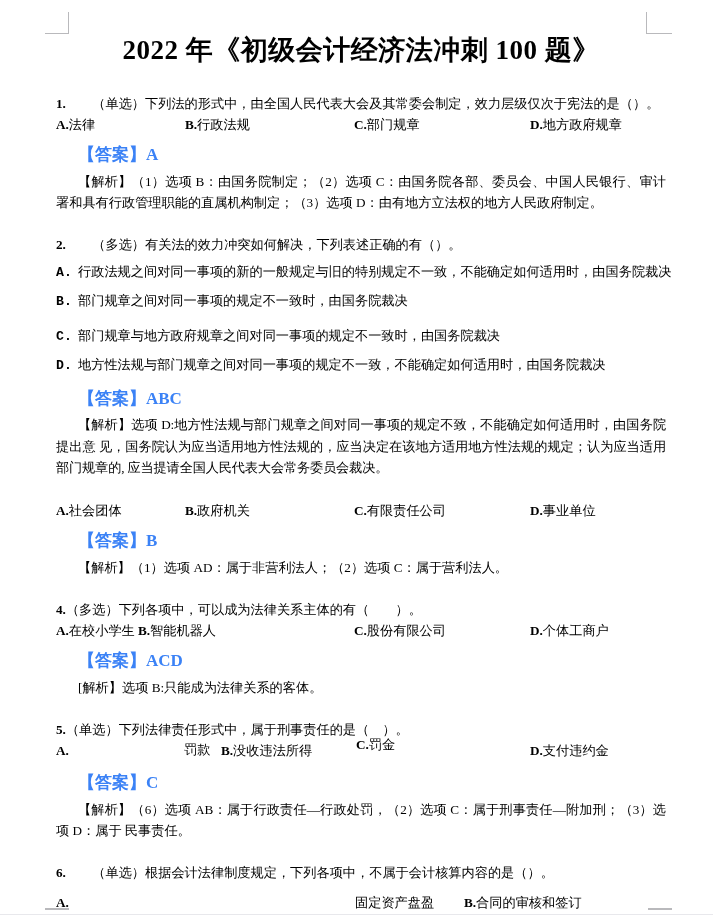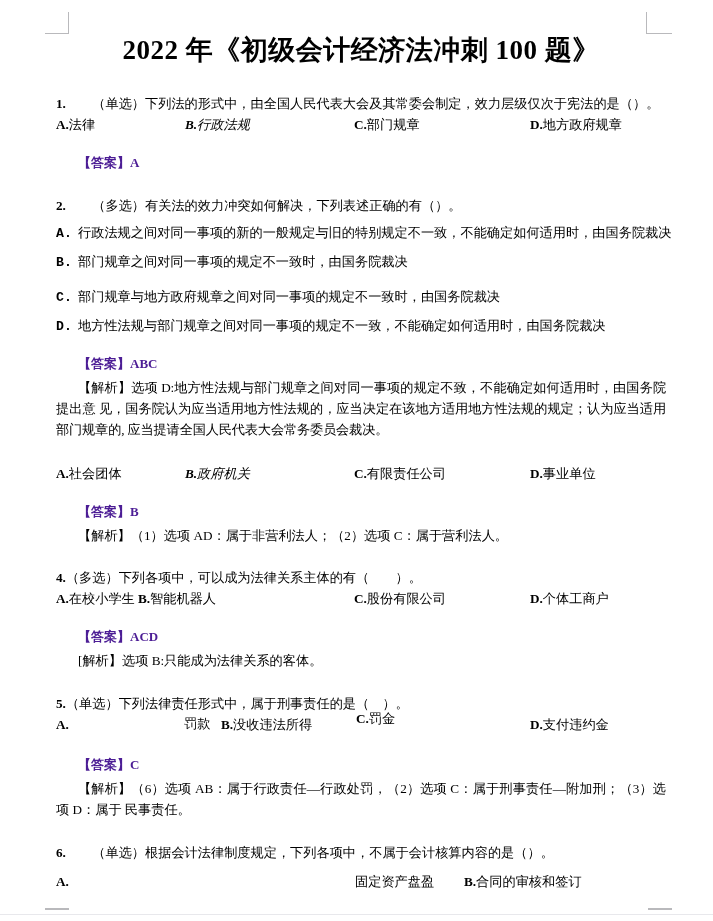--- a/index.html
+++ b/index.html
@@ -97,21 +97,21 @@
   .opt {
     position: absolute;
     top: 0;
     white-space: pre;
   }
   .opt .lbl {
     font-weight: bold;
     font-family: "Liberation Serif", "DejaVu Serif", serif;
   }
   .opt-a { left: 0px; }
-  .opt-b { left: 129px; font-style: italic; }
+  .opt-b { left: 129px; }
   .opt-c { left: 298px; }
   .opt-d { left: 474px; }
 
   
   .opt-list {
     margin-top: 7px;
     font-size: 13.2px;
     line-height: 1.5;
     padding-left: 0;
     font-family: Liberation Mono, monospace;
@@ -121,24 +121,24 @@
     margin-bottom: 9px;
   }
   .opt-list-item .lbl {
     font-weight: bold;
     display: inline-block;
     width: 22px;
   }
   .opt-list-item.gap-before { margin-top: 16px; }
 
   .answer-line {
-    color: #4c1d95;
-    font-size: 13px;
+    color: #3b82f6;
+    font-size: 17px;
     line-height: 1.6;
-    margin-top: 17px;
+    margin-top: 5px;
     padding-left: 22px;
     font-weight: bold;
     white-space: pre;
   }
   .answer-line .ans-val {
     font-family: "Liberation Serif", "DejaVu Serif", serif;
   }
 
   .explain {
     font-size: 13.2px;
@@ -176,20 +176,21 @@
 
     <div class="question-block">
       <div class="q-stem"><span class="q-num">1.</span><span>　　（单选）下列法的形式中，由全国人民代表大会及其常委会制定，效力层级仅次于宪法的是（）。</span></div>
       <div class="opt-row">
         <span class="opt opt-a"><span class="lbl">A.</span><span>法律</span></span>
         <span class="opt opt-b"><span class="lbl">B.</span><span>行政法规</span></span>
         <span class="opt opt-c"><span class="lbl">C.</span><span>部门规章</span></span>
         <span class="opt opt-d"><span class="lbl">D.</span><span>地方政府规章</span></span>
       </div>
       <div class="answer-line"><span>【答案】</span><span class="ans-val">A</span></div>
+      <div class="explain">【解析】（1）选项 B：由国务院制定；（2）选项 C：由国务院各部、委员会、中国人民银行、审计署和具有行政管理职能的直属机构制定；（3）选项 D：由有地方立法权的地方人民政府制定。</div>
     </div>
 
     <div class="question-block">
       <div class="q-stem"><span class="q-num">2.</span><span>　　（多选）有关法的效力冲突如何解决，下列表述正确的有（）。</span></div>
       <div class="opt-list">
         <div class="opt-list-item"><span class="lbl">A.</span><span>行政法规之间对同一事项的新的一般规定与旧的特别规定不一致，不能确定如何适用时，由国务院裁决</span></div>
         <div class="opt-list-item"><span class="lbl">B.</span><span>部门规章之间对同一事项的规定不一致时，由国务院裁决</span></div>
         <div class="opt-list-item gap-before"><span class="lbl">C.</span><span>部门规章与地方政府规章之间对同一事项的规定不一致时，由国务院裁决</span></div>
         <div class="opt-list-item"><span class="lbl">D.</span><span>地方性法规与部门规章之间对同一事项的规定不一致，不能确定如何适用时，由国务院裁决</span></div>
       </div>

